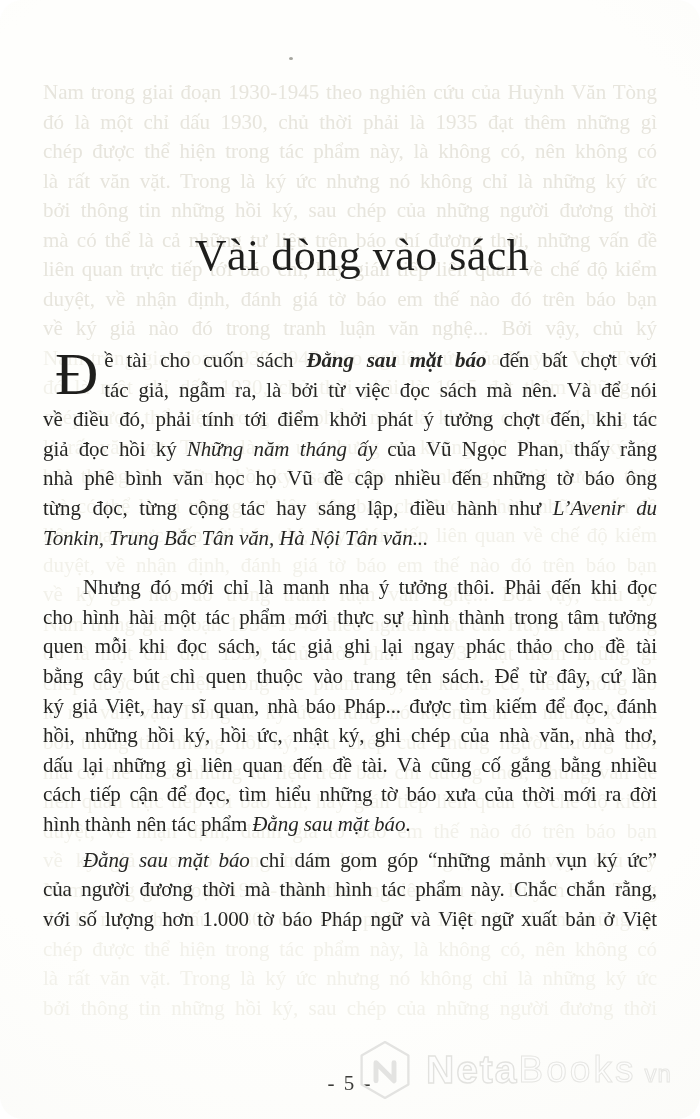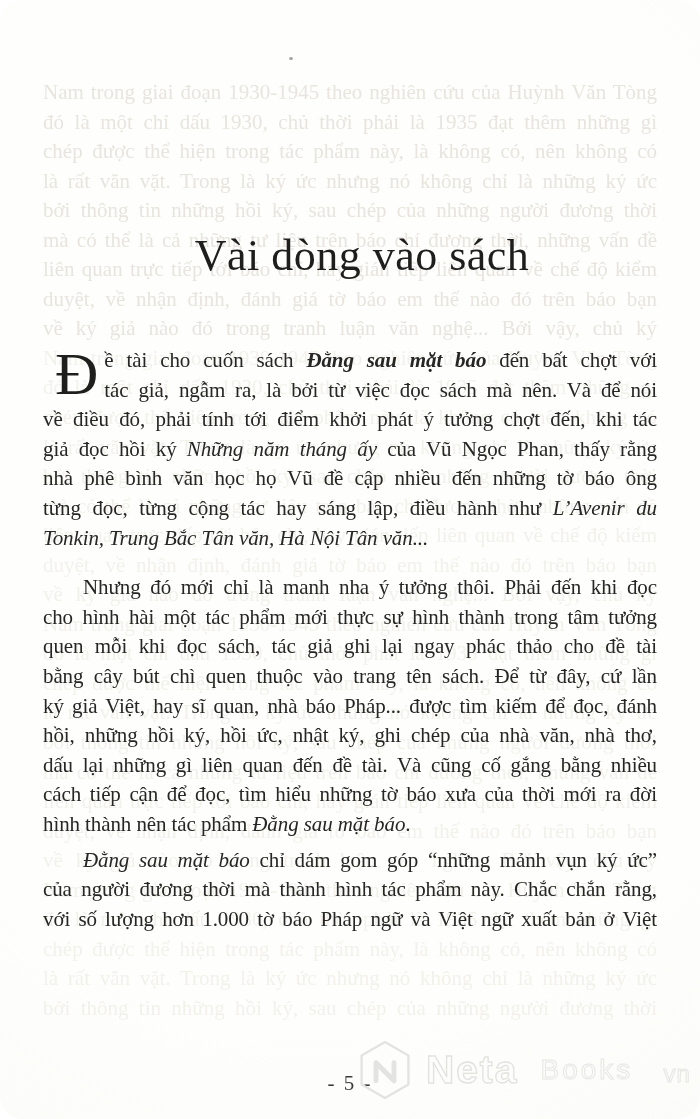--- a/index.html
+++ b/index.html
@@ -79,27 +79,27 @@
     font-size:21px;letter-spacing:2px;color:#3b3b38;
   }
 
   .watermark{
     position:absolute;left:358px;top:1040px;
     display:flex;align-items:center;
     pointer-events:none;user-select:none;
     font-family:"Liberation Sans","DejaVu Sans",sans-serif;
   }
   .wm-hex{margin-right:14px;}
-  .wm-text{display:flex;align-items:center;gap:22px;}
+  .wm-text{display:flex;align-items:center;}
   .wm-neta{
     font-size:39px;font-weight:700;letter-spacing:2px;
     color:#fdfdfc;-webkit-text-stroke:1.3px #e2e2df;
   }
   .wm-books{
-    font-size:28px;font-weight:400;letter-spacing:3px;
+    font-size:37px;font-weight:400;letter-spacing:3px;
     color:#fdfdfc;-webkit-text-stroke:1px #e6e6e3;
   }
   .wm-vn{
     font-size:24px;font-weight:400;letter-spacing:1px;
     margin-left:8px;margin-top:8px;
     color:#fdfdfc;-webkit-text-stroke:1px #e6e6e3;
   }
 </style>
 </head>
 <body>

